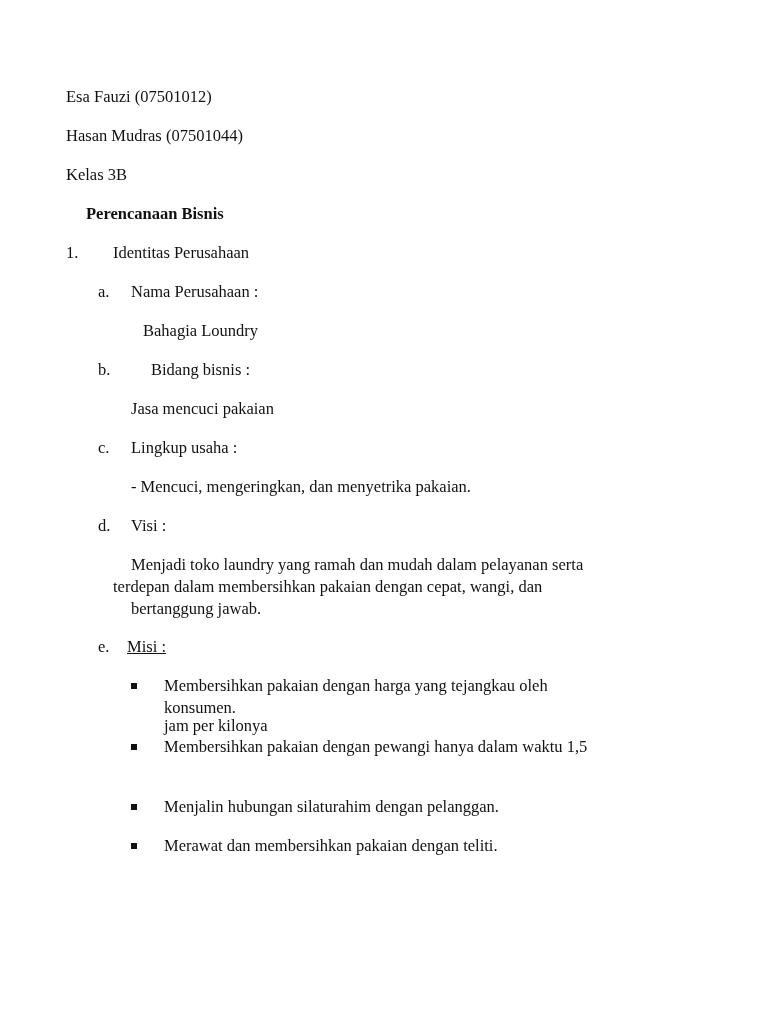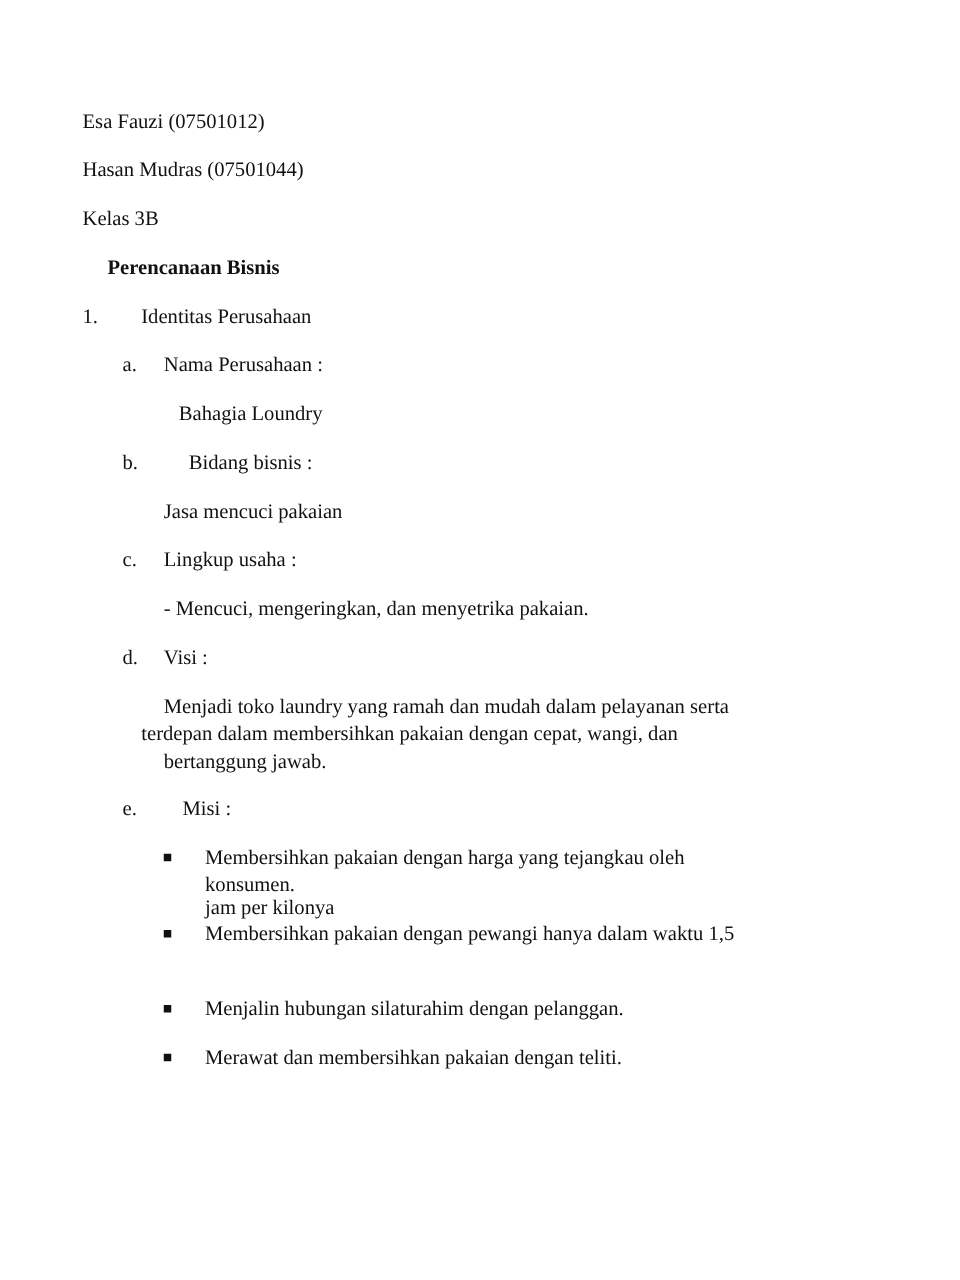--- a/index.html
+++ b/index.html
@@ -36,21 +36,21 @@
 <div class="ln" style="left:131px; top:437px;">Lingkup usaha :</div>
 <div class="ln" style="left:131px; top:476px;">- Mencuci, mengeringkan, dan menyetrika pakaian.</div>
 
 <div class="ln" style="left:98px; top:515px;">d.</div>
 <div class="ln" style="left:131px; top:515px;">Visi :</div>
 <div class="ln" style="left:131px; top:554px;text-align:right;">Menjadi toko laundry yang ramah dan mudah dalam pelayanan serta</div>
 <div class="ln" style="left:113px; top:576px;">terdepan dalam membersihkan pakaian dengan cepat, wangi, dan</div>
 <div class="ln" style="left:131px; top:598px;">bertanggung jawab.</div>
 
 <div class="ln" style="left:98px; top:636px;">e.</div>
-<div class="ln" style="left:146px; top:636px;">Misi :</div>
+<div class="ln" style="left:127px; top:636px;text-decoration:underline;">Misi :</div>
 
 <div class="bullet" style="top:675px;"><span class="sq"></span></div>
 <div class="ln" style="left:164px; top:675px;">Membersihkan pakaian dengan harga yang tejangkau oleh</div>
 <div class="ln" style="left:164px; top:697px;">konsumen.</div>
 
 <div class="bullet" style="top:736px;"><span class="sq"></span></div>
 <div class="ln" style="left:164px; top:736px;">Membersihkan pakaian dengan pewangi hanya dalam waktu 1,5</div>
 <div class="ln" style="left:164px; top:715px;">jam per kilonya</div>
 
 <div class="bullet" style="top:796px;"><span class="sq"></span></div>

